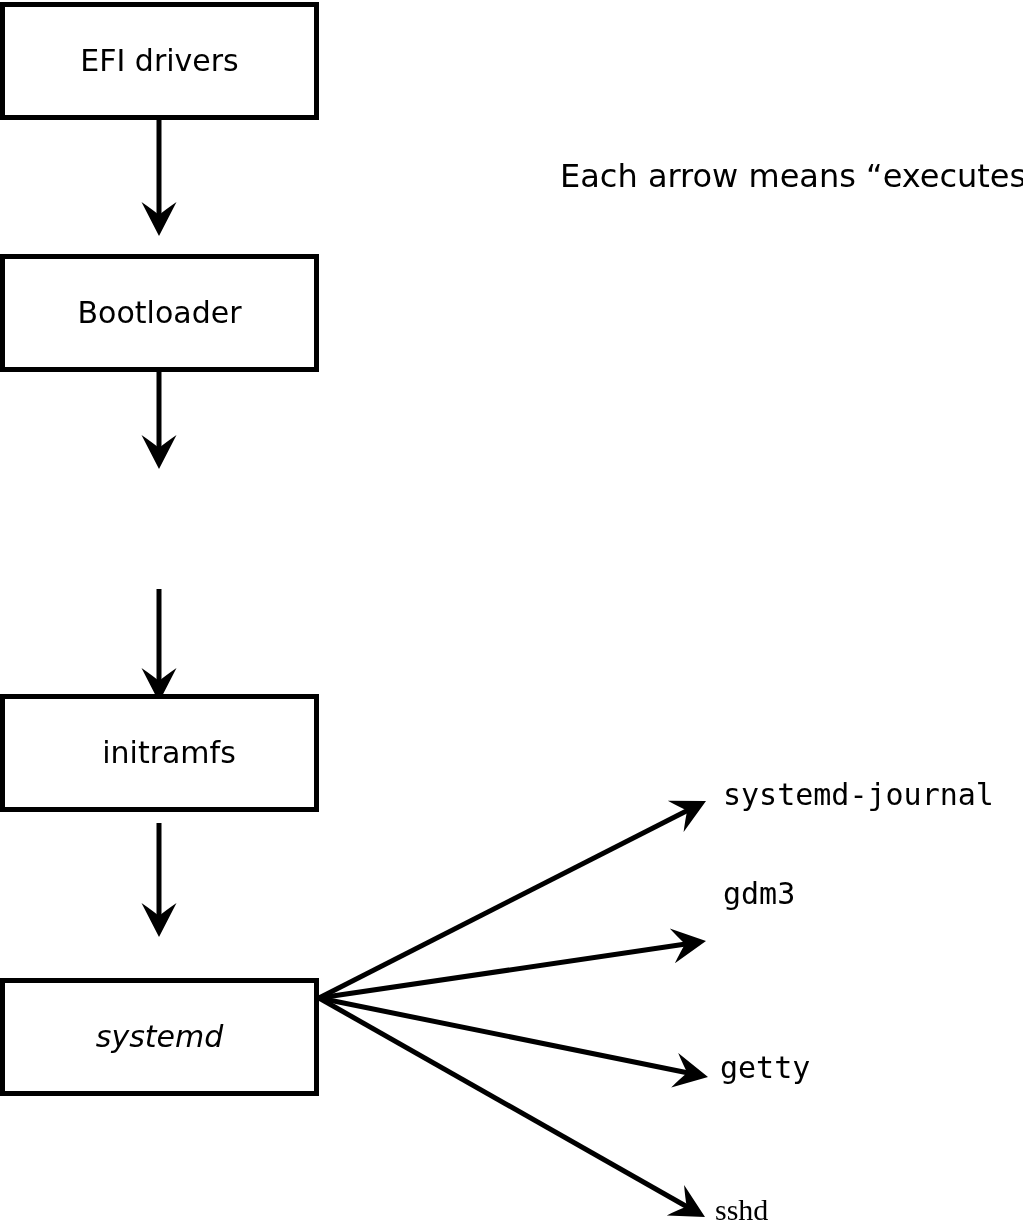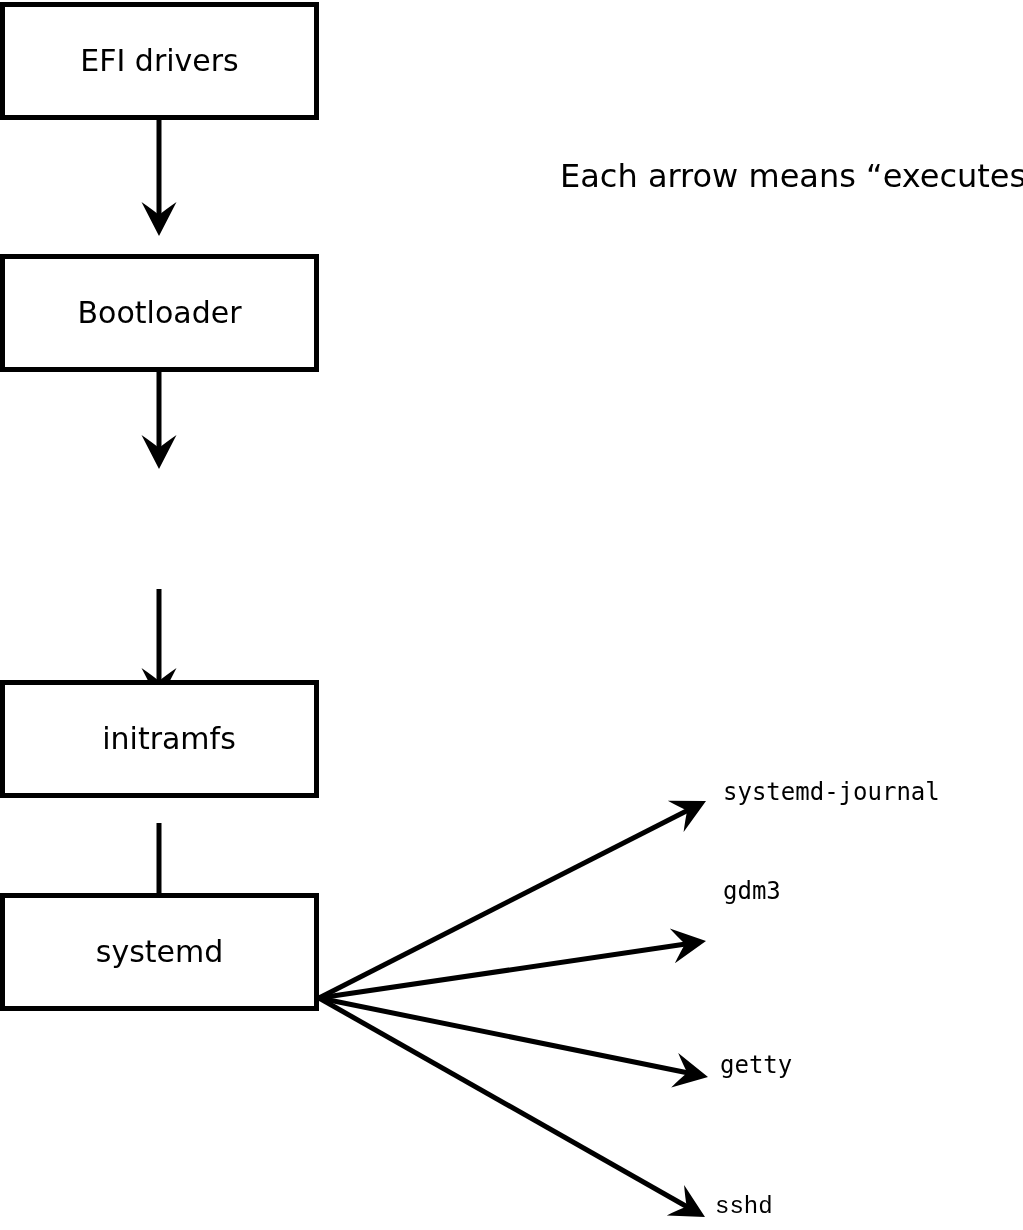--- a/index.html
+++ b/index.html
@@ -28,38 +28,38 @@
     display: flex;
     align-items: center;
     justify-content: center;
     font-size: 30px;
     line-height: 1;
     white-space: nowrap;
   }
   .node-efi        { top: 2px;   }
   .node-bootloader { top: 254px; }
   .node-kernel     { top: 470px; }
-  .node-initramfs  { top: 680px; padding-left: 19px; }
-  .node-systemd    { top: 893px; }
+  .node-initramfs  { top: 694px; padding-left: 19px; }
+  .node-systemd    { top: 978px; font-style: italic; }
   .caption {
     position: absolute;
     left: 560px;
     top: 160px;
     font-size: 32px;
     line-height: 1;
     white-space: nowrap;
   }
   .leaf {
     position: absolute;
-    font-size: 24px;
+    font-size: 30px;
     line-height: 1;
     white-space: nowrap;
   }
   .leaf.mono { font-family: "DejaVu Sans Mono", monospace; }
-  .leaf.sans { font-family: Liberation Mono, monospace; }
+  .leaf.sans { font-family: Liberation Serif, serif; }
   .leaf-journal { left: 723px; top: 780px;  }
   .leaf-gdm3    { left: 723px; top: 879px;  }
   .leaf-getty   { left: 720px; top: 1053px; text-align: center; }
   .leaf-sshd    { left: 715px; top: 1195px; }
 </style>
 </head>
 <body>
 
 <div class="canvas">
 

